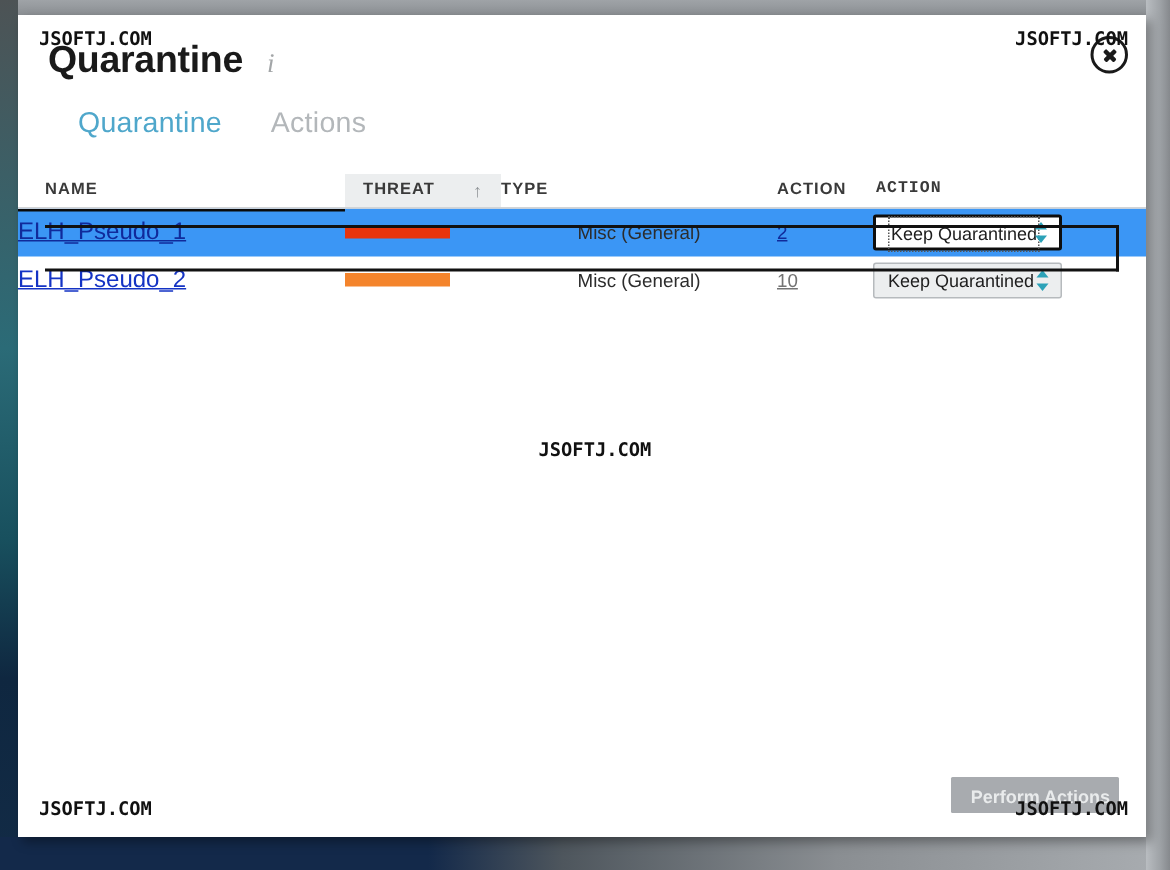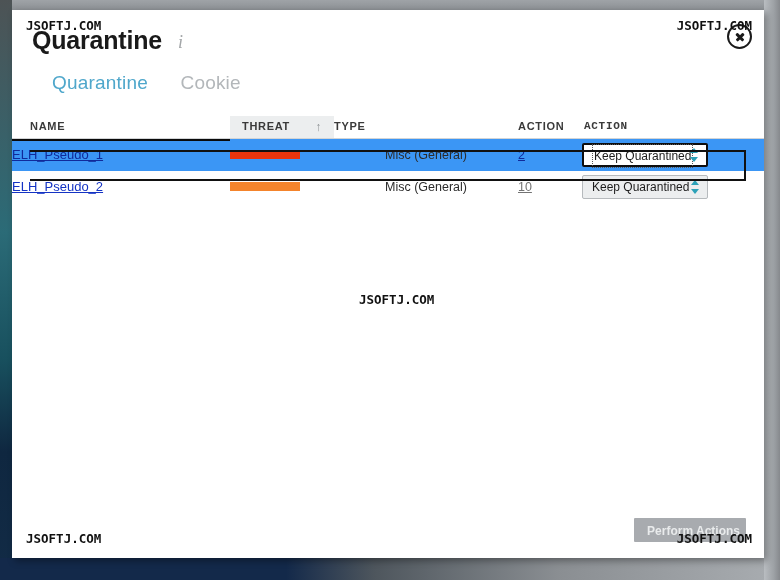--- a/index.html
+++ b/index.html
@@ -200,21 +200,21 @@
     top: 140px;
     width: 2px;
     height: 31px;
     background: #111111;
   }
 
   .namelink {
     color: #1433c4;
     text-decoration: underline;
     cursor: pointer;
-    font-size: 13px;
+    font-size: 16px;
   }
   tr.row-selected .namelink { color: #102a9b; }
 
   .traceslink {
     color: #737373;
     text-decoration: underline;
     cursor: pointer;
     font-size: 12.5px;
   }
   tr.row-selected .traceslink { color: #102a9b; }
@@ -314,21 +314,21 @@
   <div id="window">
 
     <div class="header">
       <div class="page-title">Quarantine</div>
       <div class="info-icon">i</div>
       <div class="close-btn"></div>
     </div>
 
     <div class="tabs">
       <span class="tab active">Quarantine</span>
-      <span class="tab inactive">Cookie</span>
+      <span class="tab inactive">Actions</span>
     </div>
 
     <div class="table-wrap">
       <table class="grid">
         <thead>
           <tr>
             <th class="col-name">NAME</th>
             <th class="col-threat">
               <span>THREAT</span>
               <span class="sort-arrow">↑</span>

